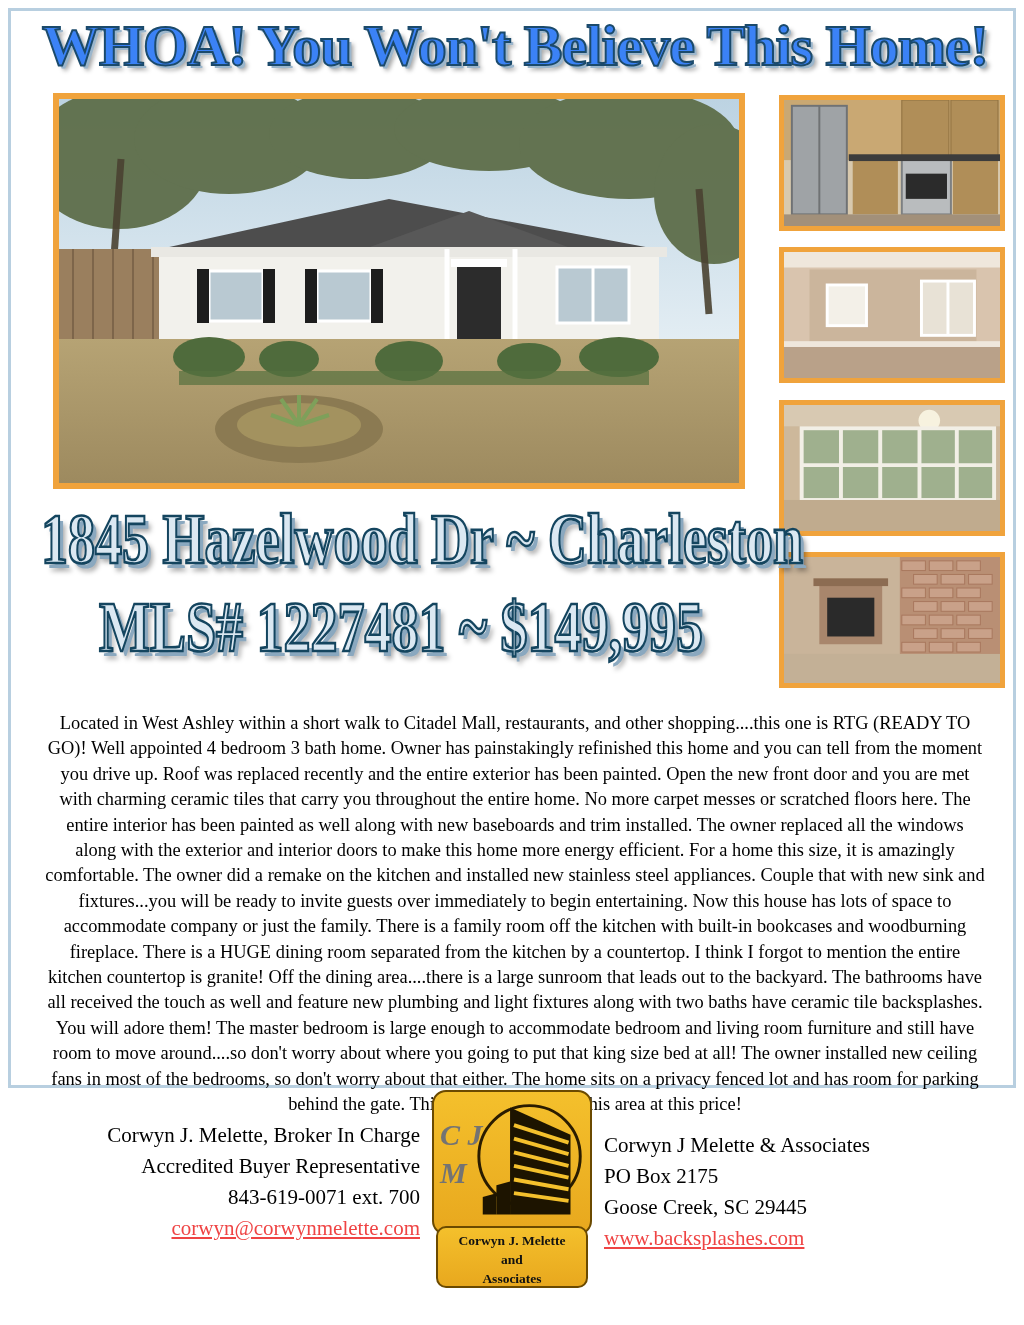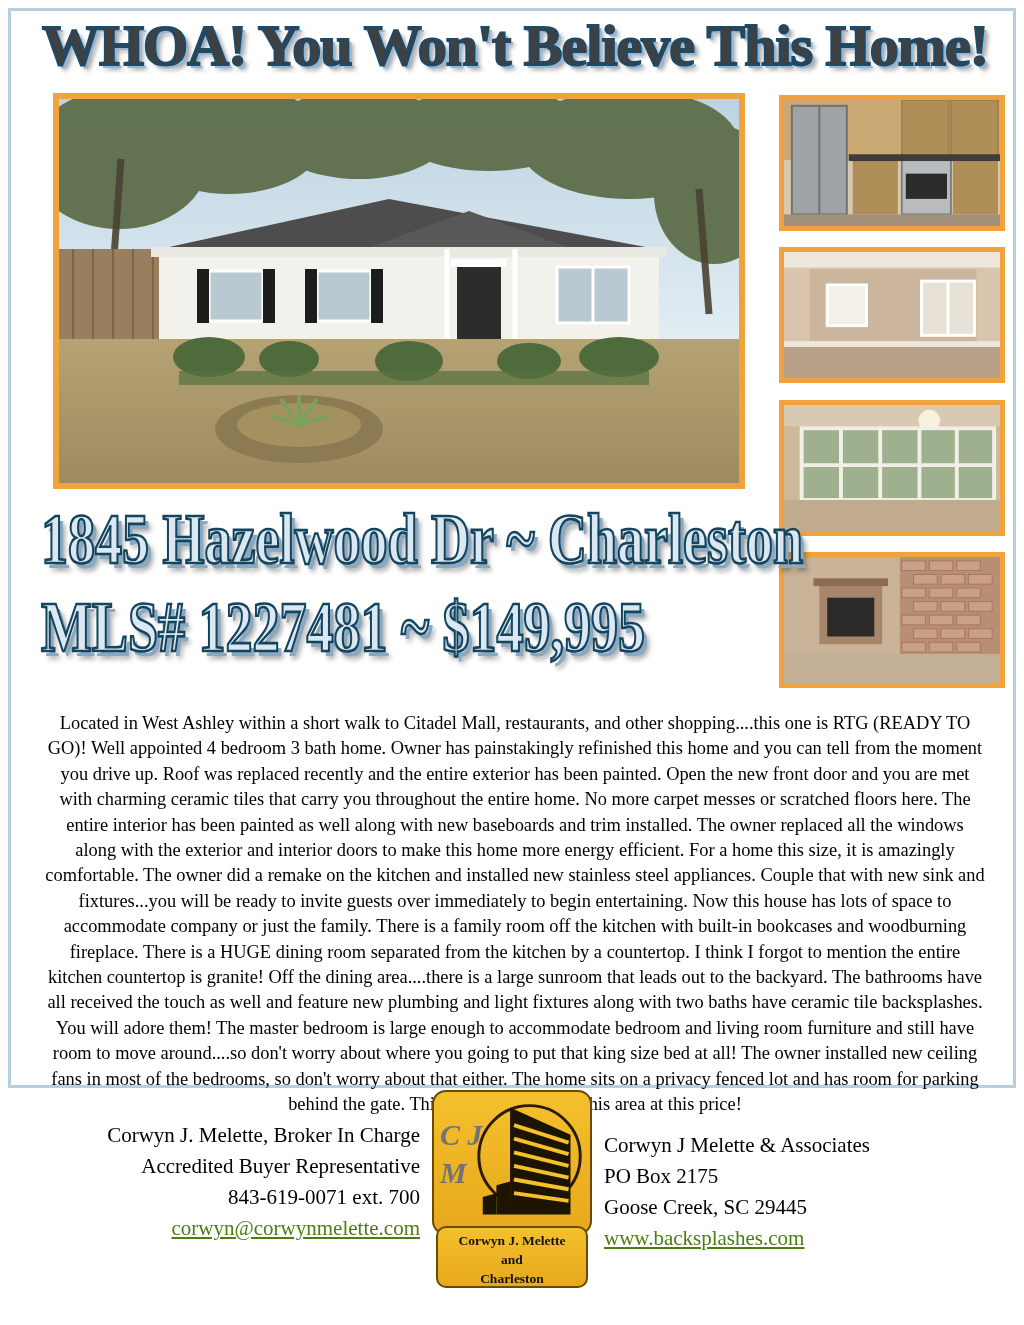--- a/index.html
+++ b/index.html
@@ -29,21 +29,21 @@
   .headline {
     position:absolute;
     left:0; top:2px;
     width:1008px;
     text-align:center;
     font-family:"Liberation Serif", serif;
     font-weight:bold;
     font-size:58px;
     line-height:66px;
     letter-spacing:-1px;
-    color:#404040;
+    color:#3b82f6;
     -webkit-text-stroke:2px #1b4a6b;
     text-shadow:3px 3px 0 #9bb6cc, 5px 5px 4px rgba(0,0,0,0.35);
     white-space:nowrap;
   }
 
   
   .main-photo {
     position:absolute;
     left:42px; top:82px;
     width:692px; height:396px;
@@ -64,20 +64,21 @@
   .sp1 { top:84px; }
   .sp2 { top:236px; }
   .sp3 { top:389px; }
   .sp4 { top:541px; height:136px; }
 
   
   .addr-wrap {
     position:absolute;
     left:30px; top:484px;
     width:720px;
+    text-align:center;
   }
   .addr-line {
     font-family:"Liberation Serif", serif;
     font-weight:bold;
     font-size:54px;
     line-height:64px;
     color:#dbe8f2;
     -webkit-text-stroke:2px #14455f;
     text-shadow:4px 4px 0 #8aa8bf, 6px 6px 5px rgba(0,0,0,0.35);
     transform:scaleY(1.35);
@@ -107,21 +108,21 @@
   .footer-left {
     position:absolute; left:20px; top:22px; width:400px;
     font-size:21px; line-height:31px; color:#000;
     text-align:right;
   }
   .footer-right {
     position:absolute; right:20px; top:32px; width:400px;
     font-size:21px; line-height:31px; color:#000;
     text-align:left;
   }
-  .link { color:#4d7c0f; text-decoration:underline; }
+  .link { color:#ef4444; text-decoration:underline; }
 
   
   .logo {
     position:absolute;
     left:424px; top:-8px;
     width:176px; height:230px;
   }
   .logo-badge {
     position:absolute; left:8px; top:0;
     width:160px; height:145px;
@@ -365,21 +366,21 @@
             <line x1="82" y1="104" x2="138" y2="112"></line>
           </g>
           <polygon points="64,96 78,92 78,126 64,126" fill="#1d1400"></polygon>
           <polygon points="50,108 64,104 64,126 50,126" fill="#1d1400"></polygon>
         </svg>
       </div>
       <div class="logo-letters">C J M</div>
       <div class="logo-sub">
         <div>Corwyn J. Melette</div>
         <div>and</div>
-        <div>Charleston</div>
+        <div>Associates</div>
       </div>
     </div>
 
     <div class="footer-right">
       <div>Corwyn J Melette &amp; Associates</div>
       <div>PO Box 2175</div>
       <div>Goose Creek, SC 29445</div>
       <div class="link">www.backsplashes.com</div>
     </div>
 

